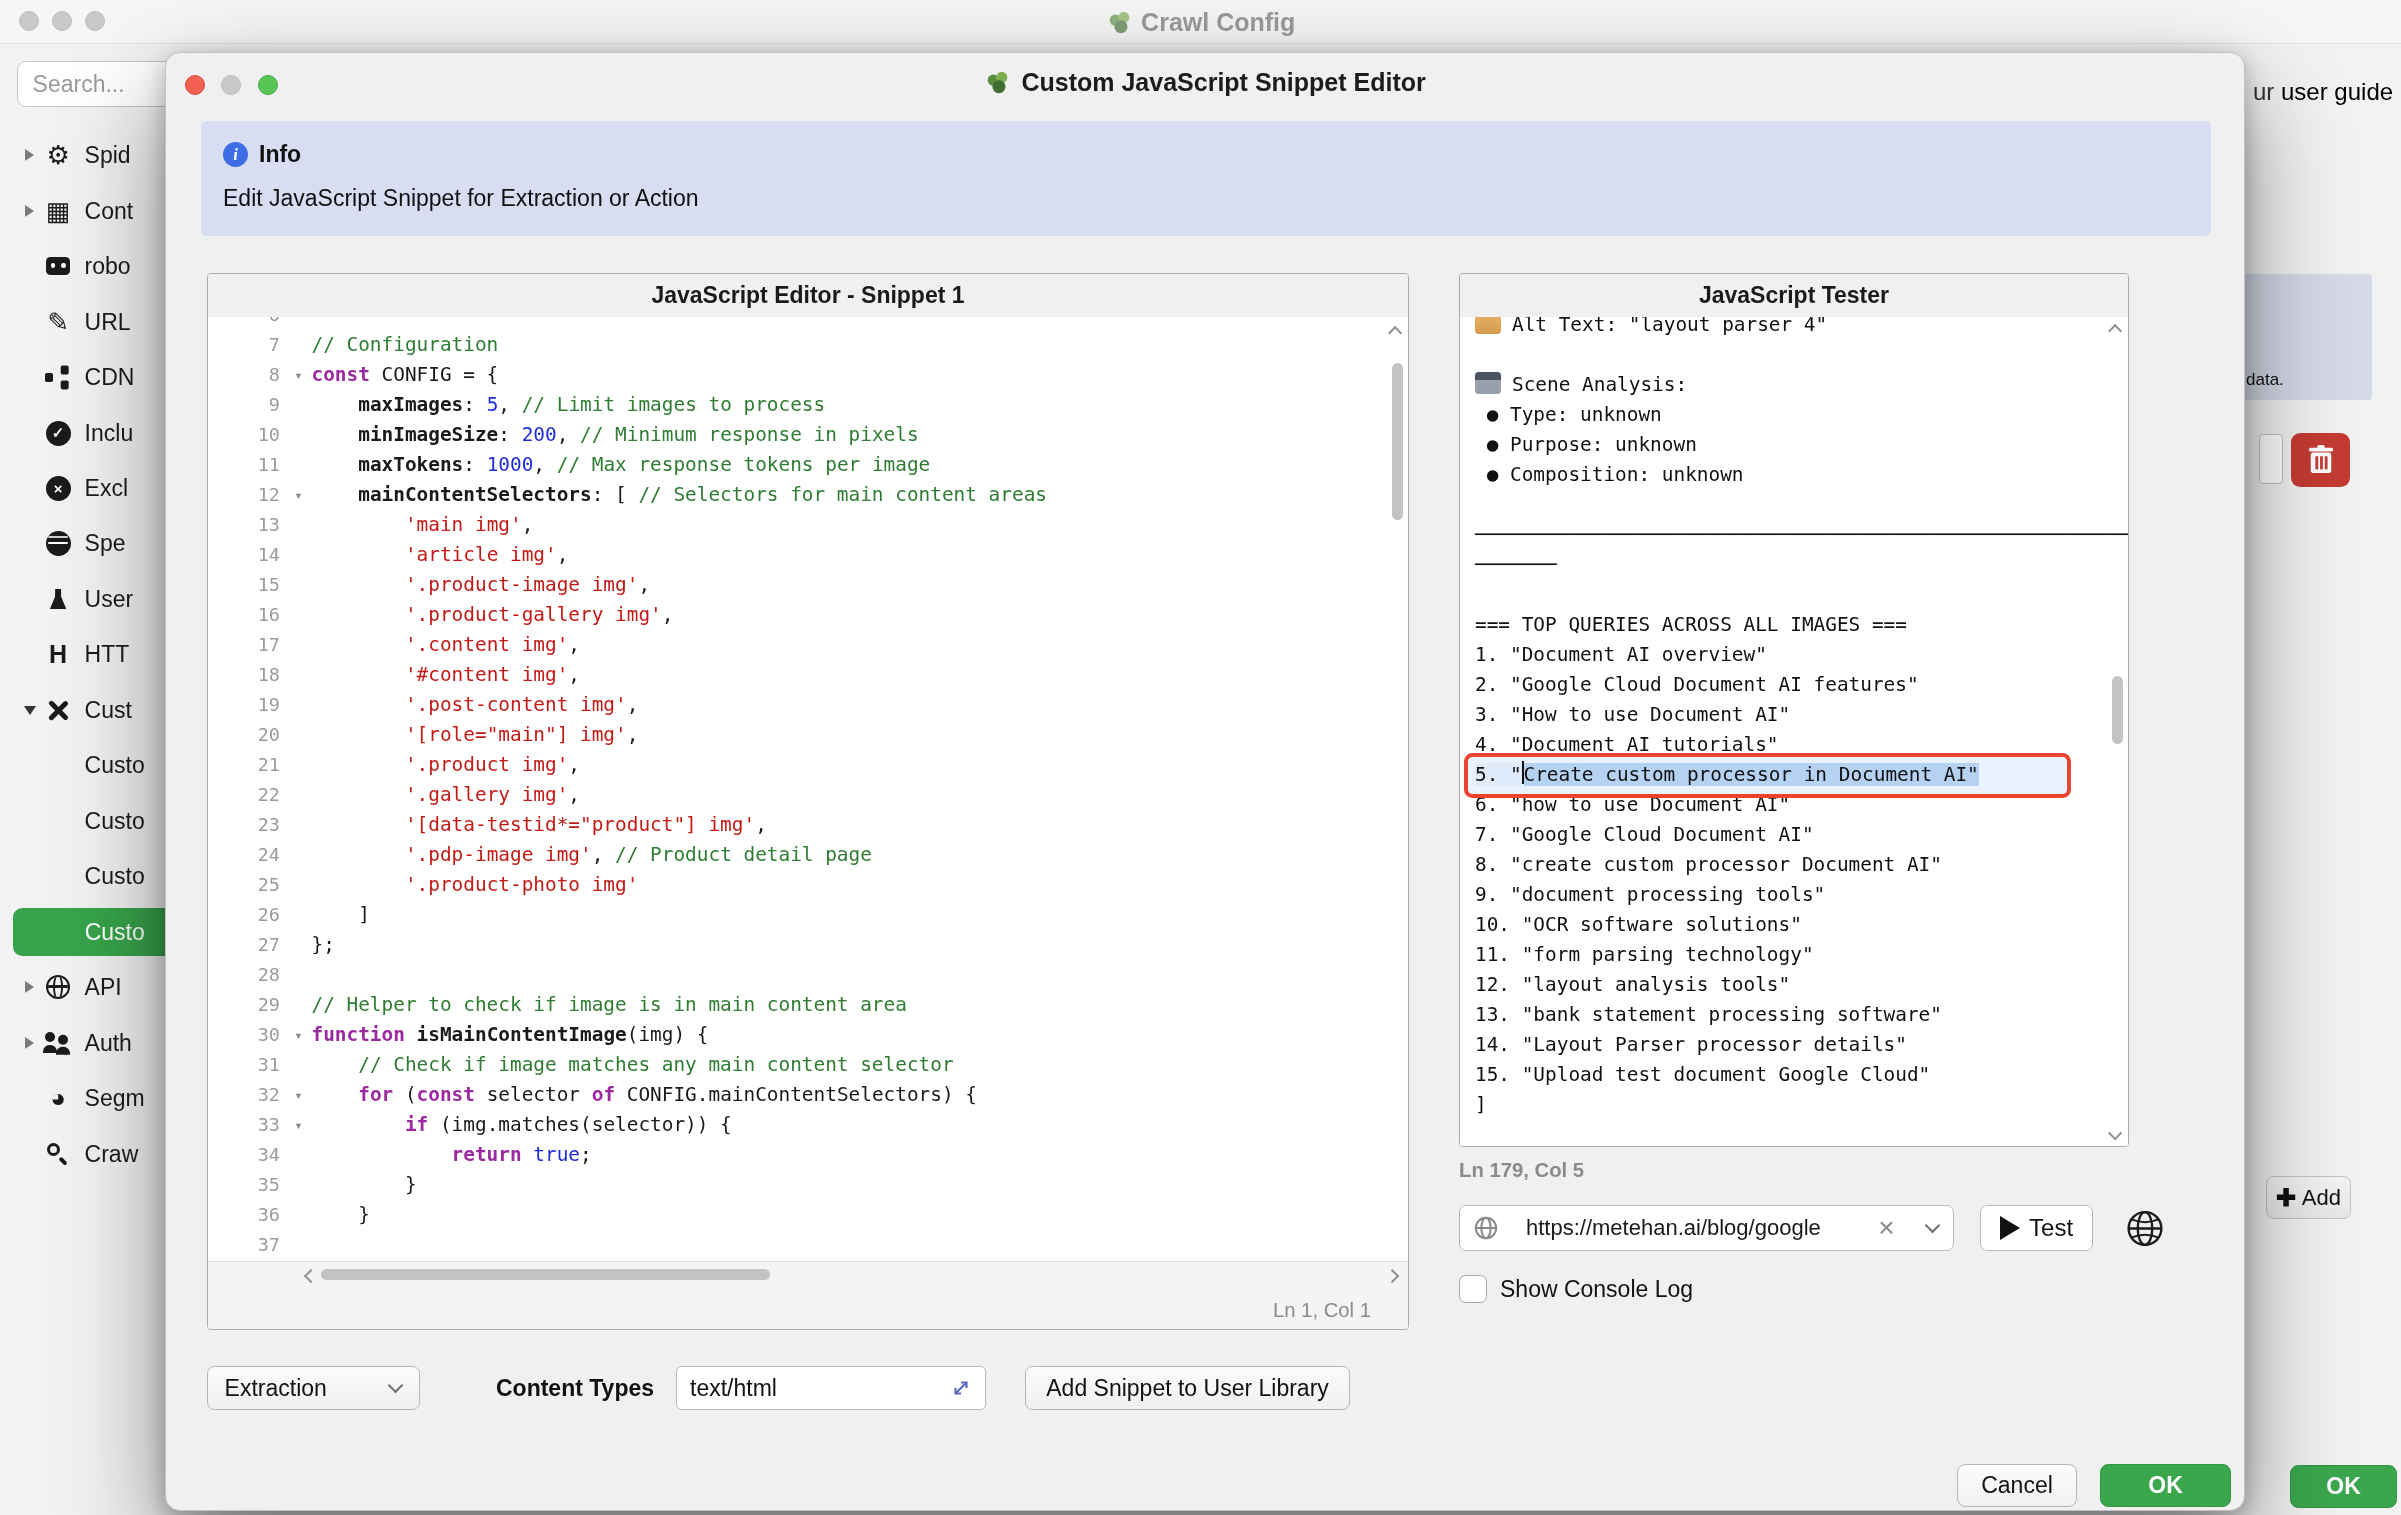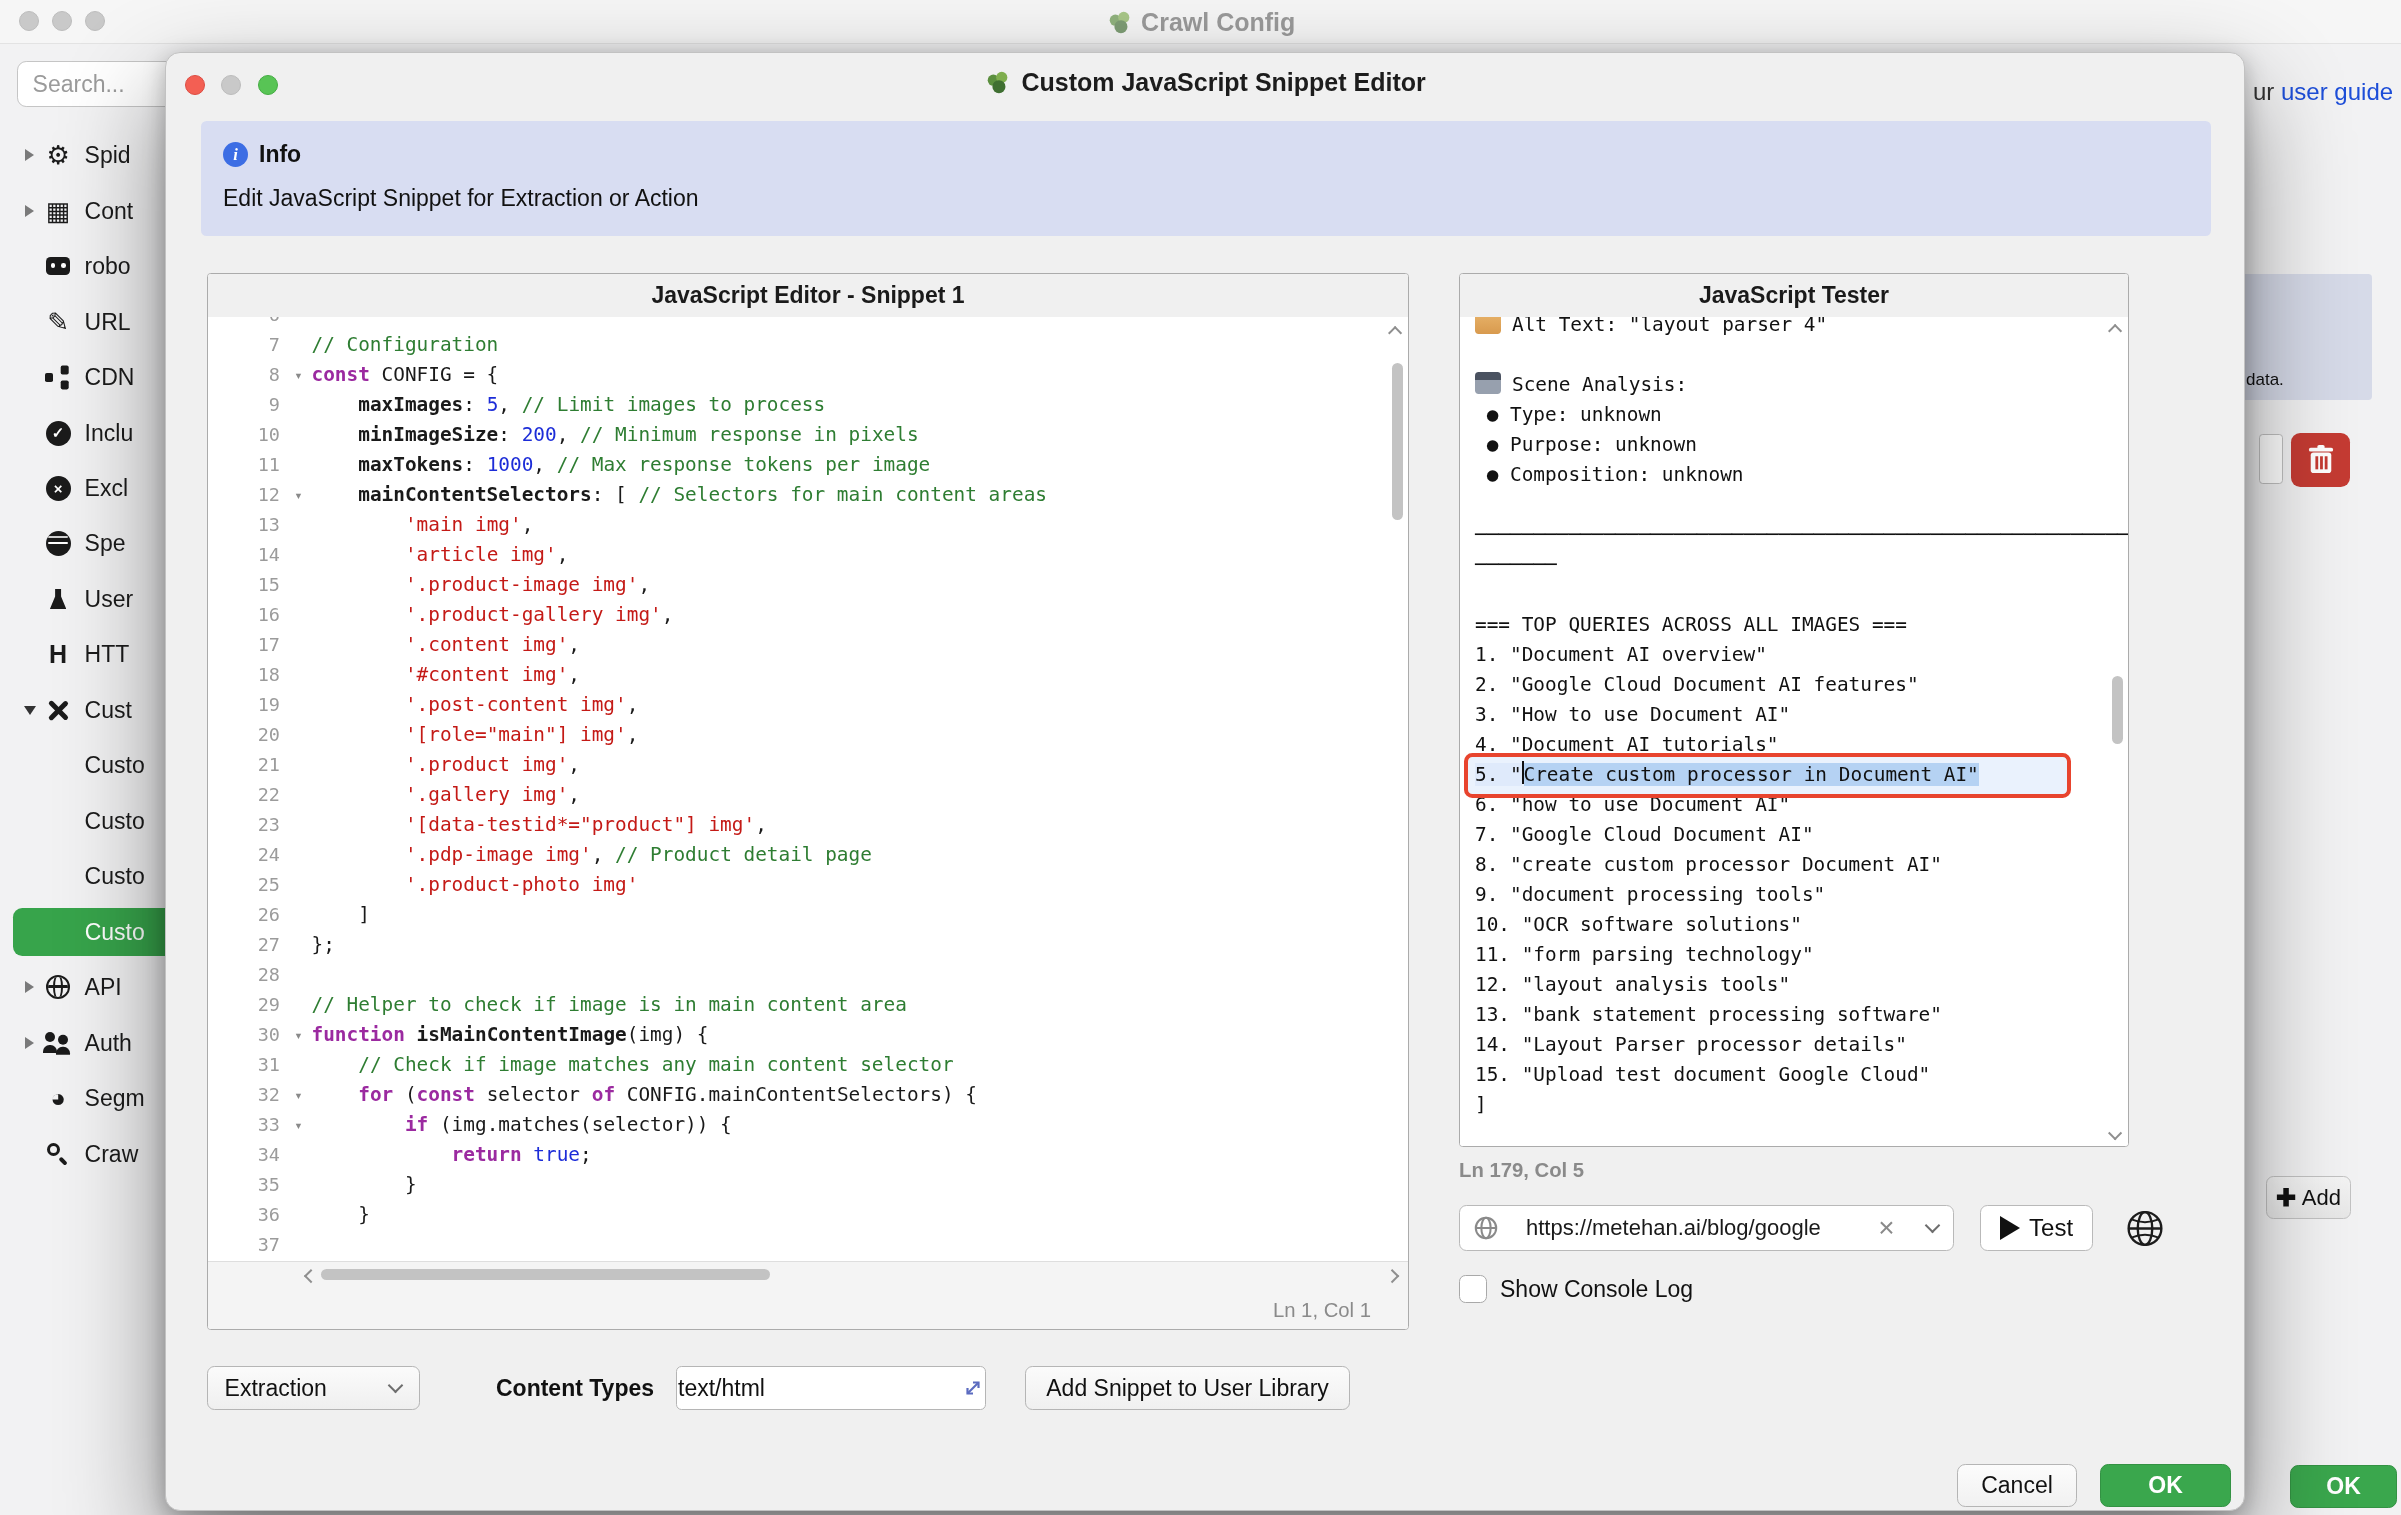--- a/index.html
+++ b/index.html
@@ -40,21 +40,21 @@
   .i-globe::before{content:"";position:absolute;left:0;right:0;top:8.3px;height:2.3px;background:#1b1b1b;}
   .i-globe::after{content:"";position:absolute;left:4.6px;top:-2.8px;bottom:-2.8px;width:10.2px;border:2.3px solid #1b1b1b;border-radius:50%;box-sizing:border-box;}
   .i-users{width:30px;height:22px;position:relative;}
   .i-users::before{content:"";position:absolute;left:1.8px;top:0;width:10.2px;height:10.2px;background:#1b1b1b;border-radius:50%;box-shadow:13px 2.8px 0 #1b1b1b;}
   .i-users::after{content:"";position:absolute;left:0;bottom:0.9px;width:14px;height:8.3px;background:#1b1b1b;border-radius:6.5px 6.5px 0 0;box-shadow:13px 1.8px 0 #1b1b1b;}
   .i-magnifier{width:25px;height:25px;position:relative;}
   .i-magnifier::before{content:"";position:absolute;left:1.8px;top:1.8px;width:13px;height:13px;border:3.2px solid #1b1b1b;border-radius:50%;box-sizing:border-box;}
   .i-magnifier::after{content:"";position:absolute;left:14px;top:14px;width:9.2px;height:3.7px;background:#1b1b1b;border-radius:1.8px;transform:rotate(45deg);transform-origin:left center;}
 
   .user-guide{position:absolute;left:2253px;top:78px;font-size:24px;color:#333;white-space:nowrap;}
-  .user-guide .link{color:#1d4ed8;}
+  .user-guide .link{color:#000000;}
   .bg-panel{position:absolute;left:2080px;top:274px;width:292px;height:126px;background:#d6dae8;border-radius:3.7px;}
   .bg-data-text{position:absolute;left:2246px;top:370px;font-size:17px;color:#111;}
   .bg-sliver{position:absolute;left:2259px;top:434px;width:24px;height:50px;background:#fff;border:0.9px solid #c0c0c0;border-radius:3.7px;box-sizing:border-box;}
   .trash-btn{position:absolute;left:2291px;top:433px;width:59px;height:54px;background:#c53b33;border:none;border-radius:9.2px;display:flex;align-items:center;justify-content:center;}
   .add-btn{position:absolute;left:2266px;top:1176px;width:85px;height:43px;background:linear-gradient(#f4f4f4,#e7e7e7);border:0.9px solid #c2c2c2;border-radius:7.4px;box-sizing:border-box;display:flex;align-items:center;justify-content:center;font-size:22px;color:#111;gap:5.5px;}
   .add-btn .plus{font-weight:bold;font-size:24px;}
   .bg-ok{position:absolute;left:2290px;top:1465px;width:107px;height:43px;background:#3aa74d;border:0.9px solid #339243;border-radius:8.3px;box-sizing:border-box;color:#fff;font-weight:bold;font-size:23px;display:flex;align-items:center;justify-content:center;}
 
   
   .modal{position:absolute;left:165px;top:52px;width:2080px;height:1459px;background:#f0f0f0;border:0.9px solid #c2c2c2;border-radius:15px;box-shadow:0 42px 102px rgba(0,0,0,.45),0 5.5px 22px rgba(0,0,0,.25);box-sizing:border-box;z-index:10;}
@@ -125,21 +125,21 @@
   .globe-btn{margin-left:26px;width:52px;height:46px;background:transparent;border:none;display:flex;align-items:center;justify-content:center;}
 
   .console-row{position:absolute;left:1293px;top:1222px;display:flex;align-items:center;gap:13px;}
   .checkbox{width:28px;height:28px;background:#fff;border:1.8px solid #a9a9a9;border-radius:6.5px;box-sizing:border-box;}
   .console-label{font-size:23px;color:#111;}
 
   .footer-row{position:absolute;left:41px;top:1313px;height:44px;display:flex;align-items:center;}
   .mode-select{width:213px;height:44px;background:linear-gradient(#fbfbfb,#efefef);border:0.9px solid #b5b5b5;border-radius:7.4px;box-sizing:border-box;display:flex;align-items:center;padding:0 16.6px;font-size:23px;color:#111;}
   .mode-select .combo-chev{margin-left:auto;}
   .ct-label{margin-left:76px;font-size:23px;color:#111;font-weight:bold;}
-  .ct-input{margin-left:22px;width:310px;height:44px;background:#fff;border:0.9px solid #b5b5b5;border-radius:5.5px;box-sizing:border-box;display:flex;align-items:center;padding:0 1px;font-size:23px;color:#111;}
+  .ct-input{margin-left:22px;width:310px;height:44px;background:#fff;border:0.9px solid #b5b5b5;border-radius:5.5px;box-sizing:border-box;display:flex;align-items:center;padding:0 13px;font-size:23px;color:#111;}
   .ct-input .expand{margin-left:auto;}
   .lib-btn{margin-left:39px;width:325px;height:44px;background:linear-gradient(#fbfbfb,#f0f0f0);border:0.9px solid #b5b5b5;border-radius:7.4px;box-sizing:border-box;display:flex;align-items:center;justify-content:center;font-size:23px;color:#111;}
 
   .cancel-btn{position:absolute;left:1791px;top:1411px;width:120px;height:43px;background:linear-gradient(#fcfcfc,#f1f1f1);border:0.9px solid #b5b5b5;border-radius:8.3px;box-sizing:border-box;display:flex;align-items:center;justify-content:center;font-size:23px;color:#111;}
   .ok-btn{position:absolute;left:1934px;top:1411px;width:131px;height:43px;background:#3aa74d;border:0.9px solid #339243;border-radius:8.3px;box-sizing:border-box;display:flex;align-items:center;justify-content:center;font-size:23px;font-weight:bold;color:#fff;}
 </style>
 </head>
 <body>
 
 <div class="screen">

